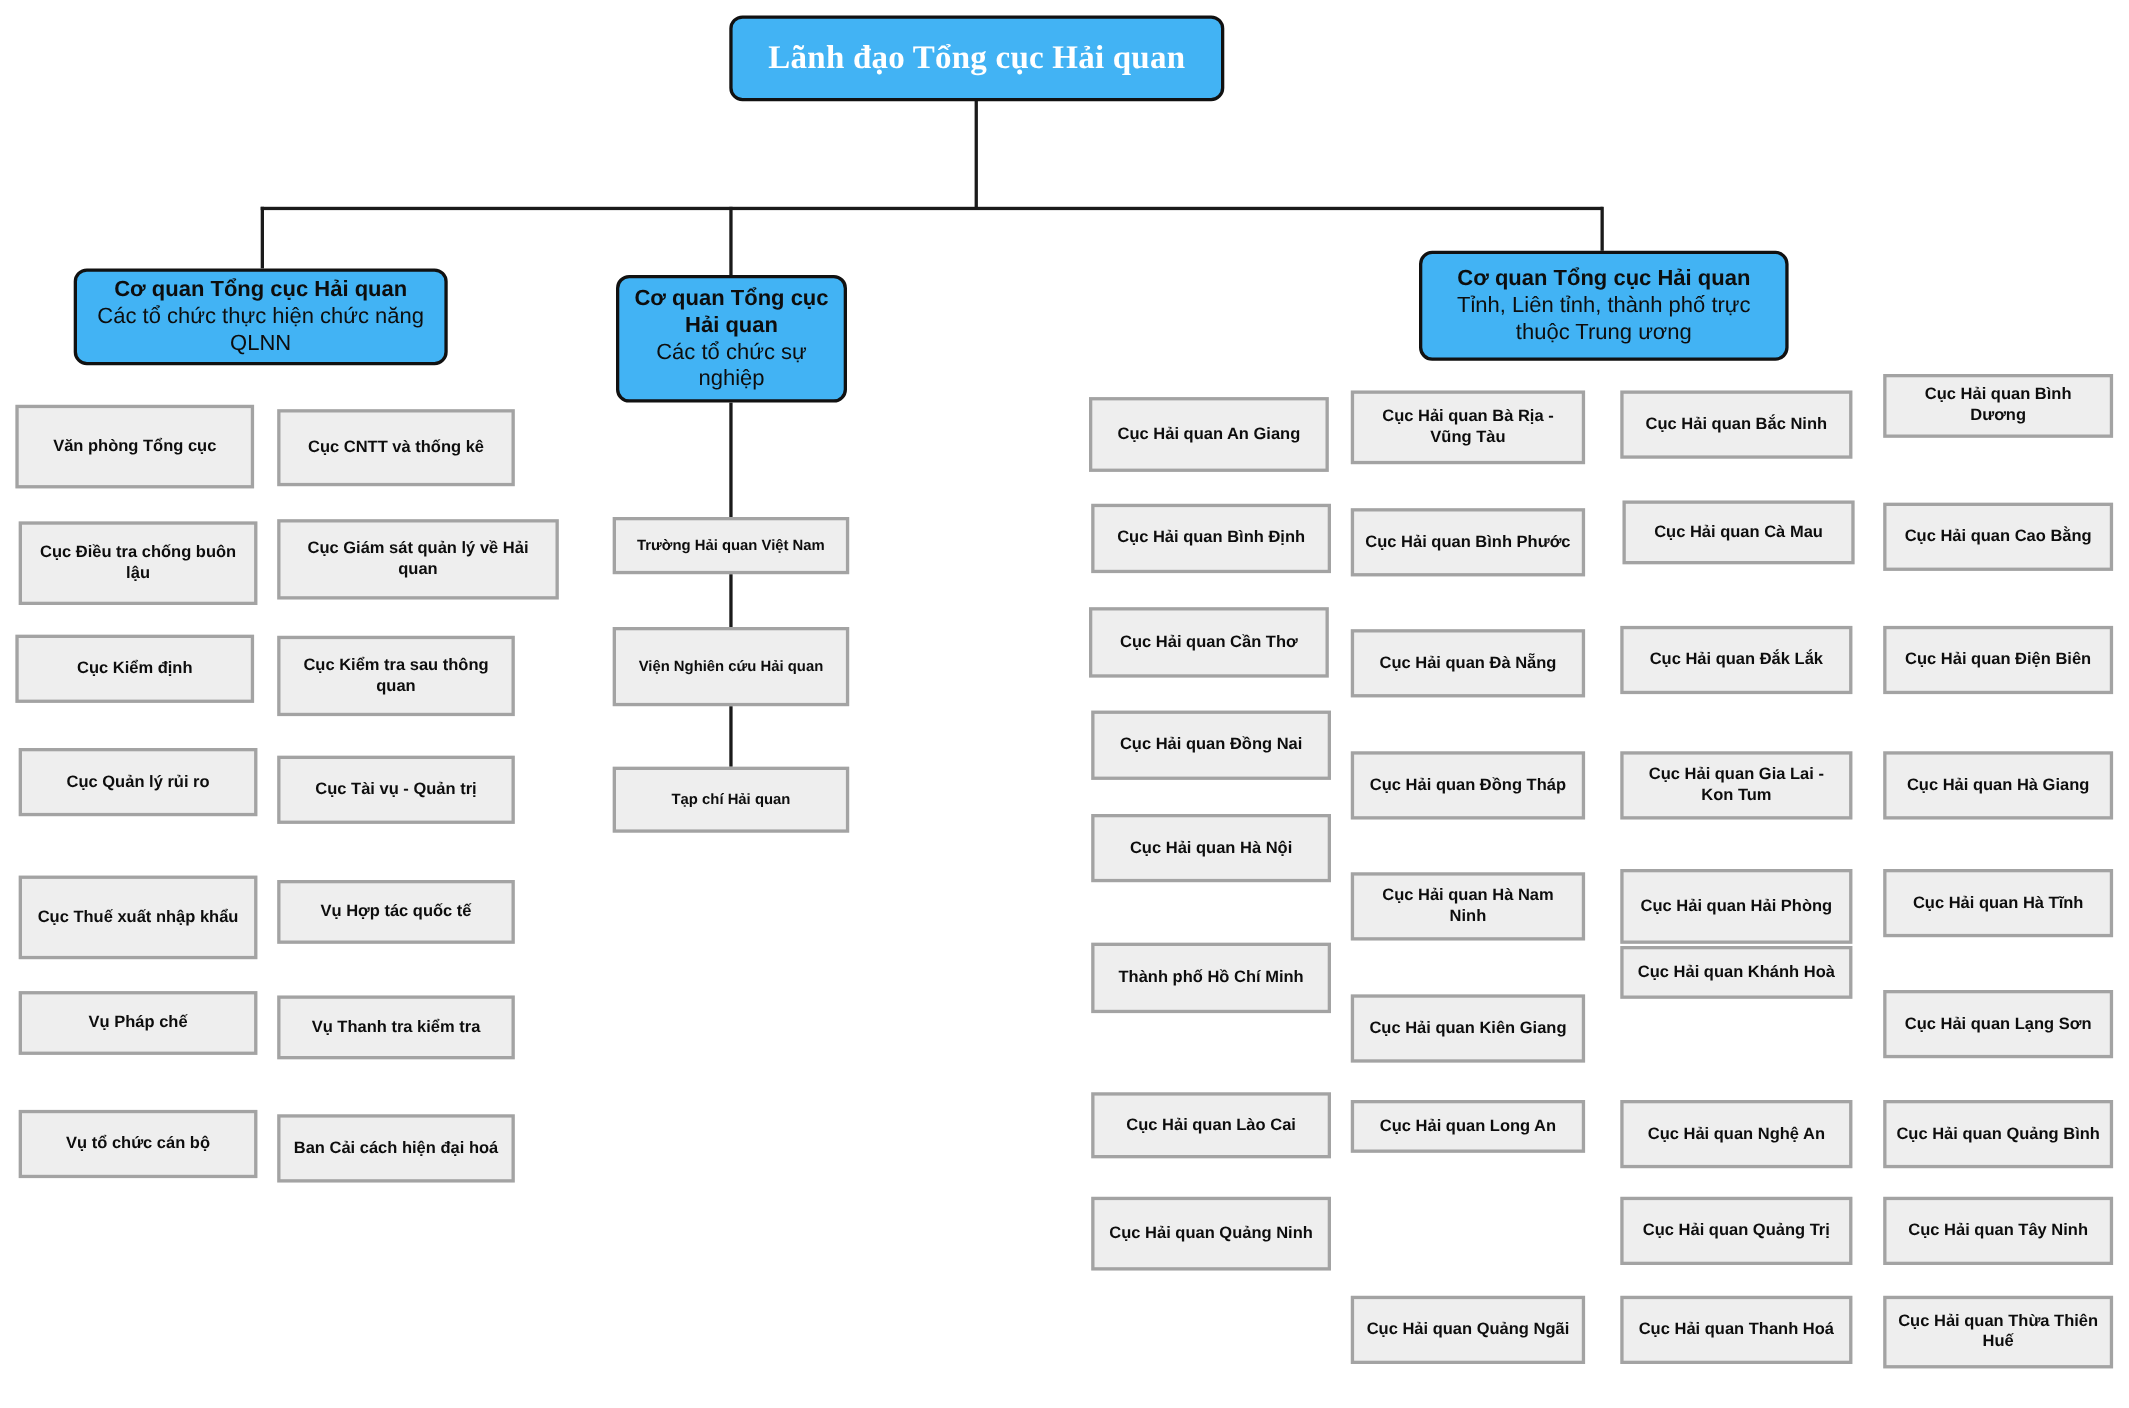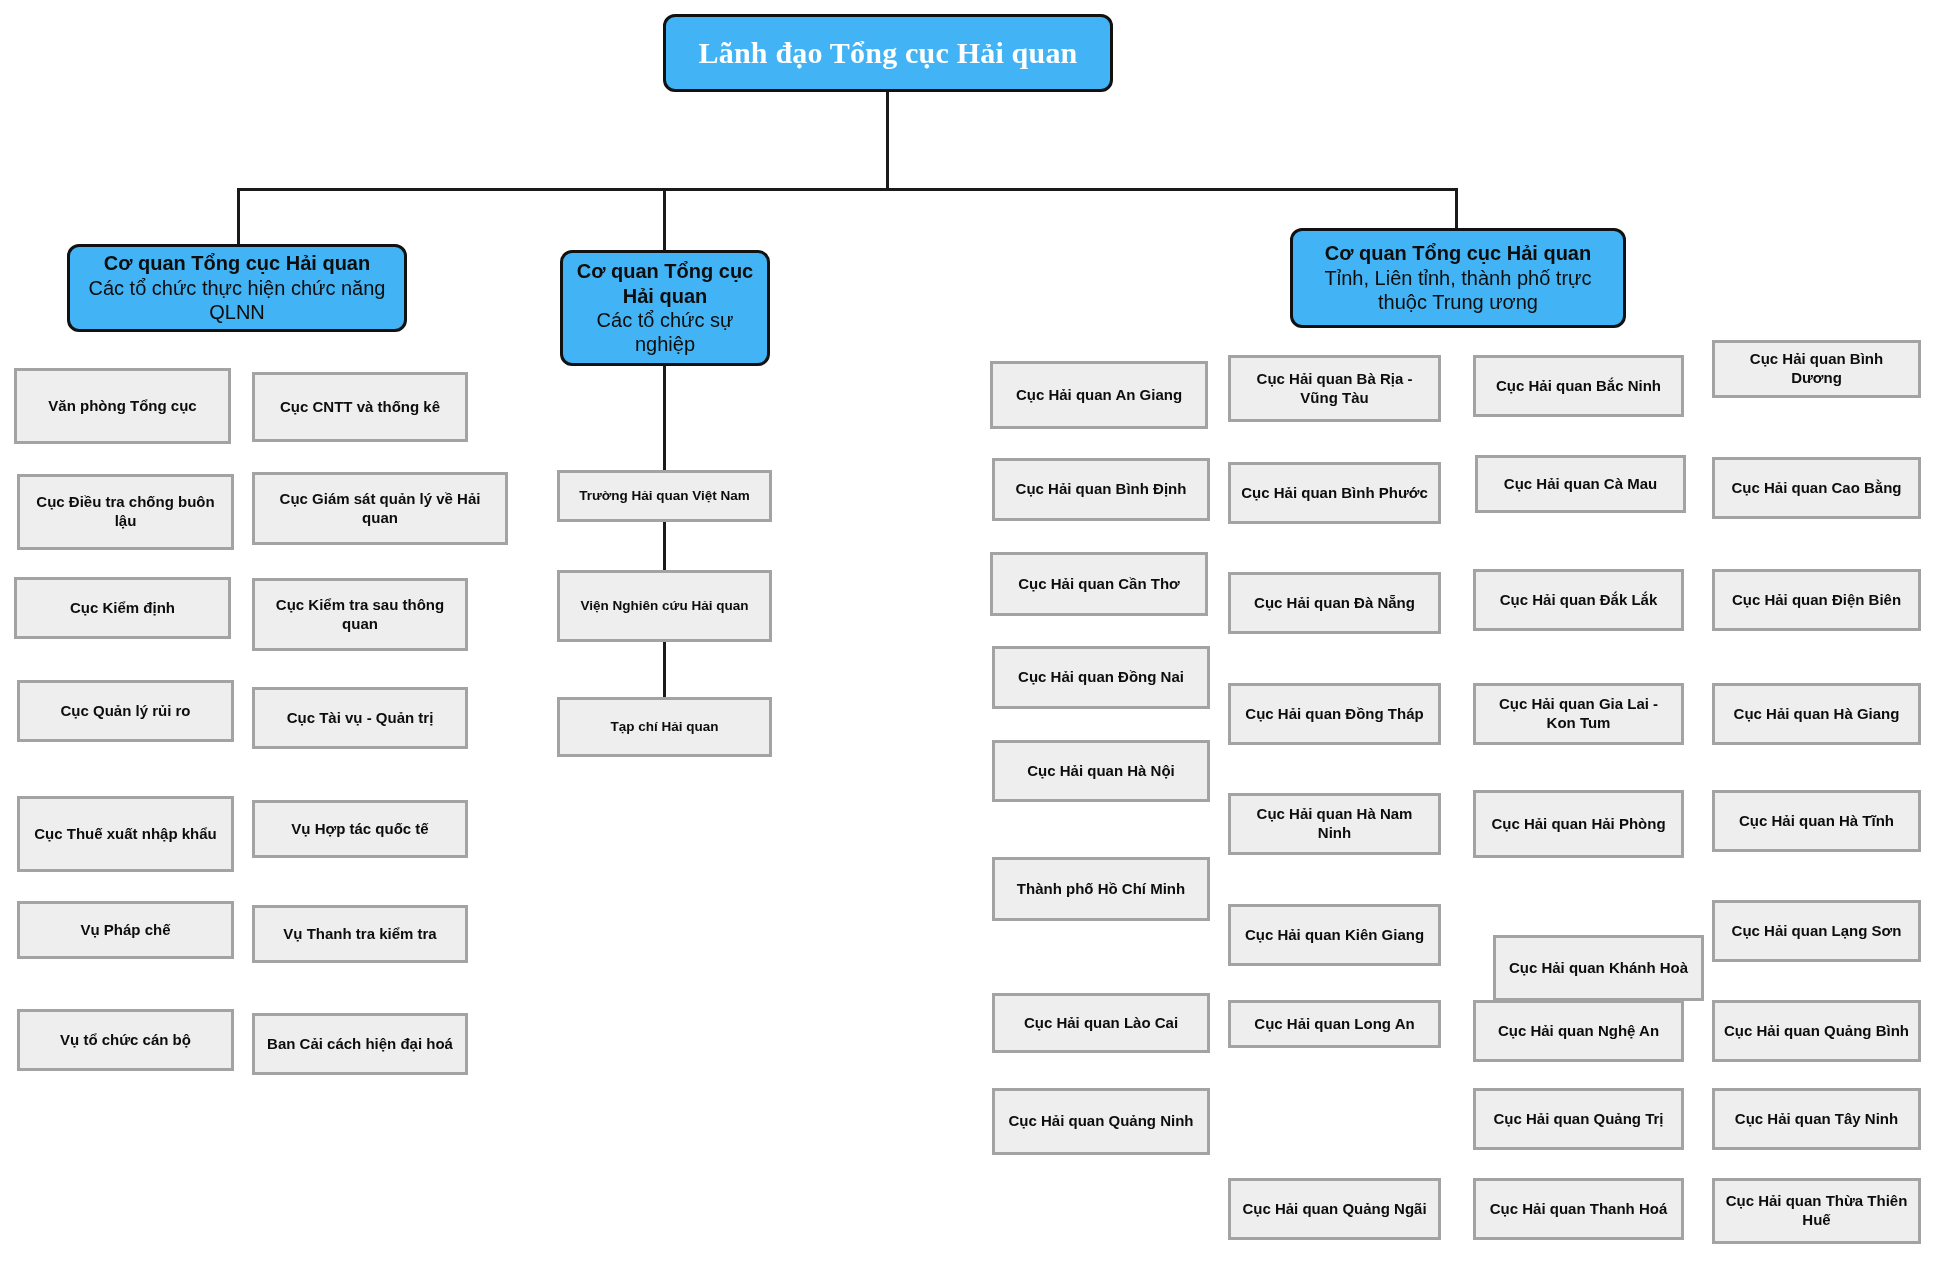--- a/index.html
+++ b/index.html
@@ -239,21 +239,21 @@
     </div>
   <div class="node-box" style="left:1473px; top:569px; width:211px; height:62px;">
       <span>Cục Hải quan Đắk Lắk</span>
     </div>
   <div class="node-box" style="left:1473px; top:683px; width:211px; height:62px;">
       <span>Cục Hải quan Gia Lai - Kon Tum</span>
     </div>
   <div class="node-box" style="left:1473px; top:790px; width:211px; height:68px;">
       <span>Cục Hải quan Hải Phòng</span>
     </div>
-  <div class="node-box" style="left:1473px; top:935px; width:211px; height:66px;margin-left:20px;">
+  <div class="node-box" style="left:1473px; top:860px; width:211px; height:48px;">
       <span>Cục Hải quan Khánh Hoà</span>
     </div>
   <div class="node-box" style="left:1473px; top:1000px; width:211px; height:62px;text-align:right;">
       <span>Cục Hải quan Nghệ An</span>
     </div>
   <div class="node-box" style="left:1473px; top:1088px; width:211px; height:62px;">
       <span>Cục Hải quan Quảng Trị</span>
     </div>
   <div class="node-box" style="left:1473px; top:1178px; width:211px; height:62px;">
       <span>Cục Hải quan Thanh Hoá</span>

